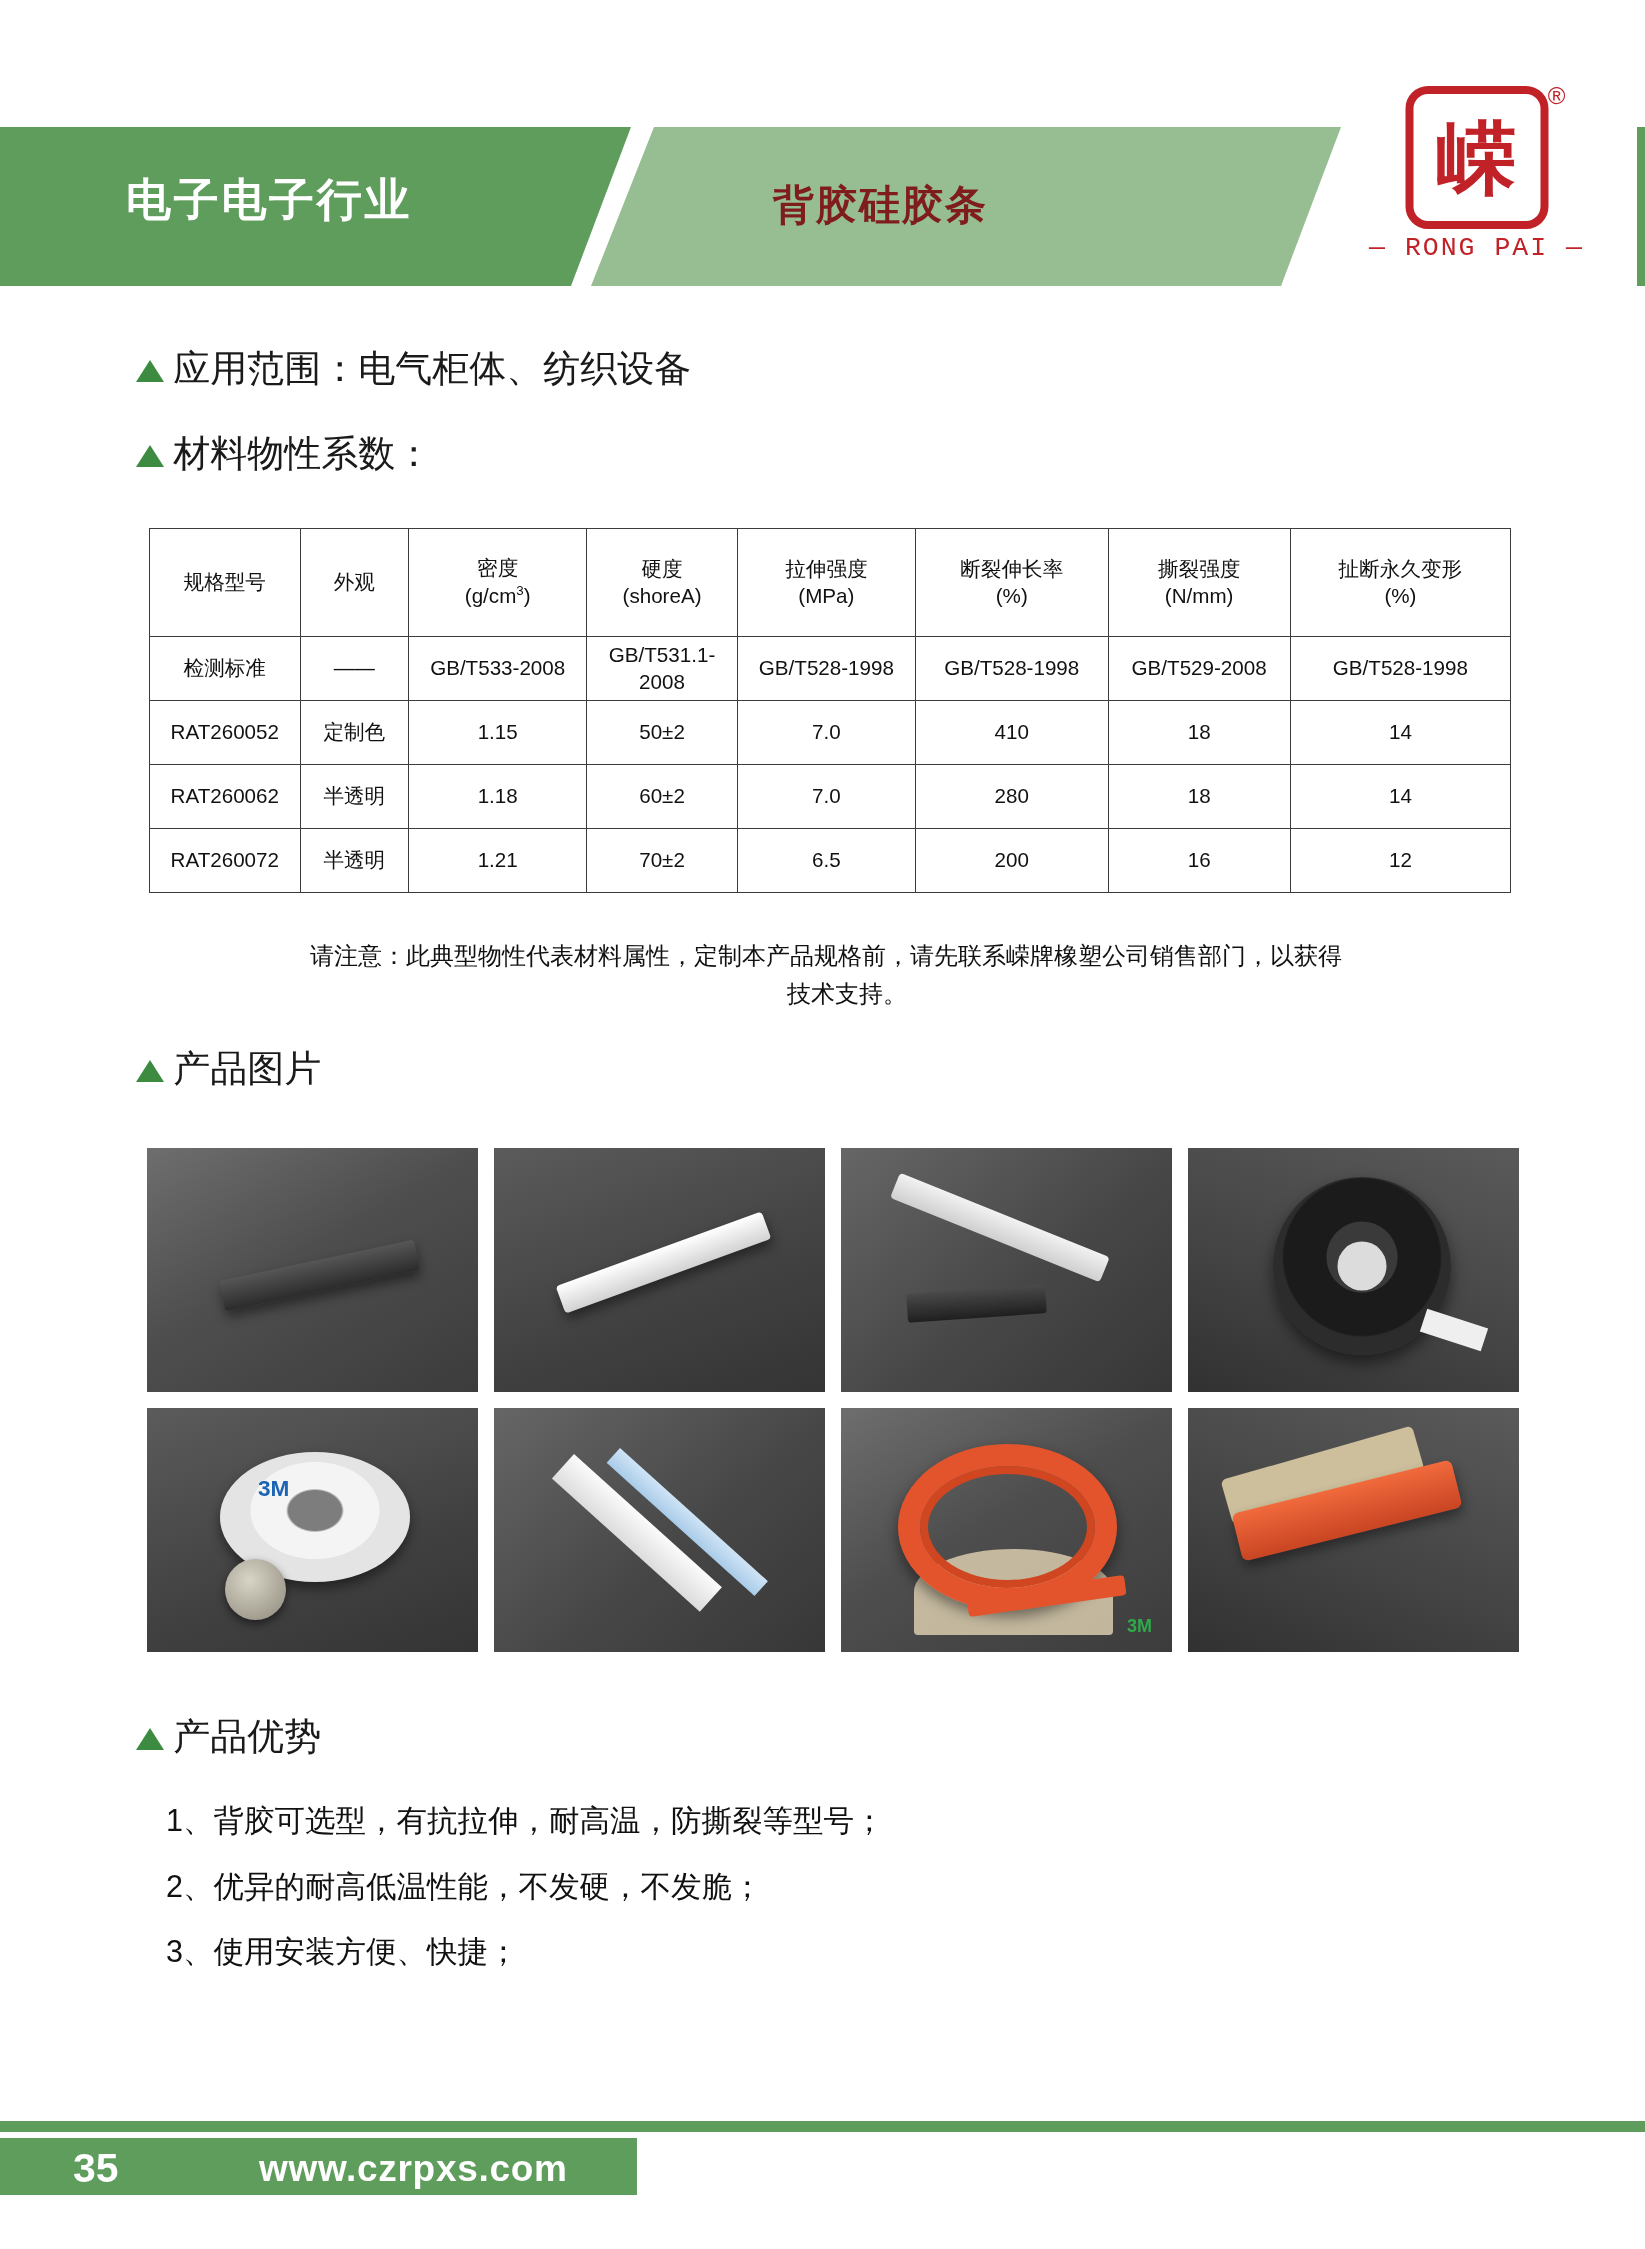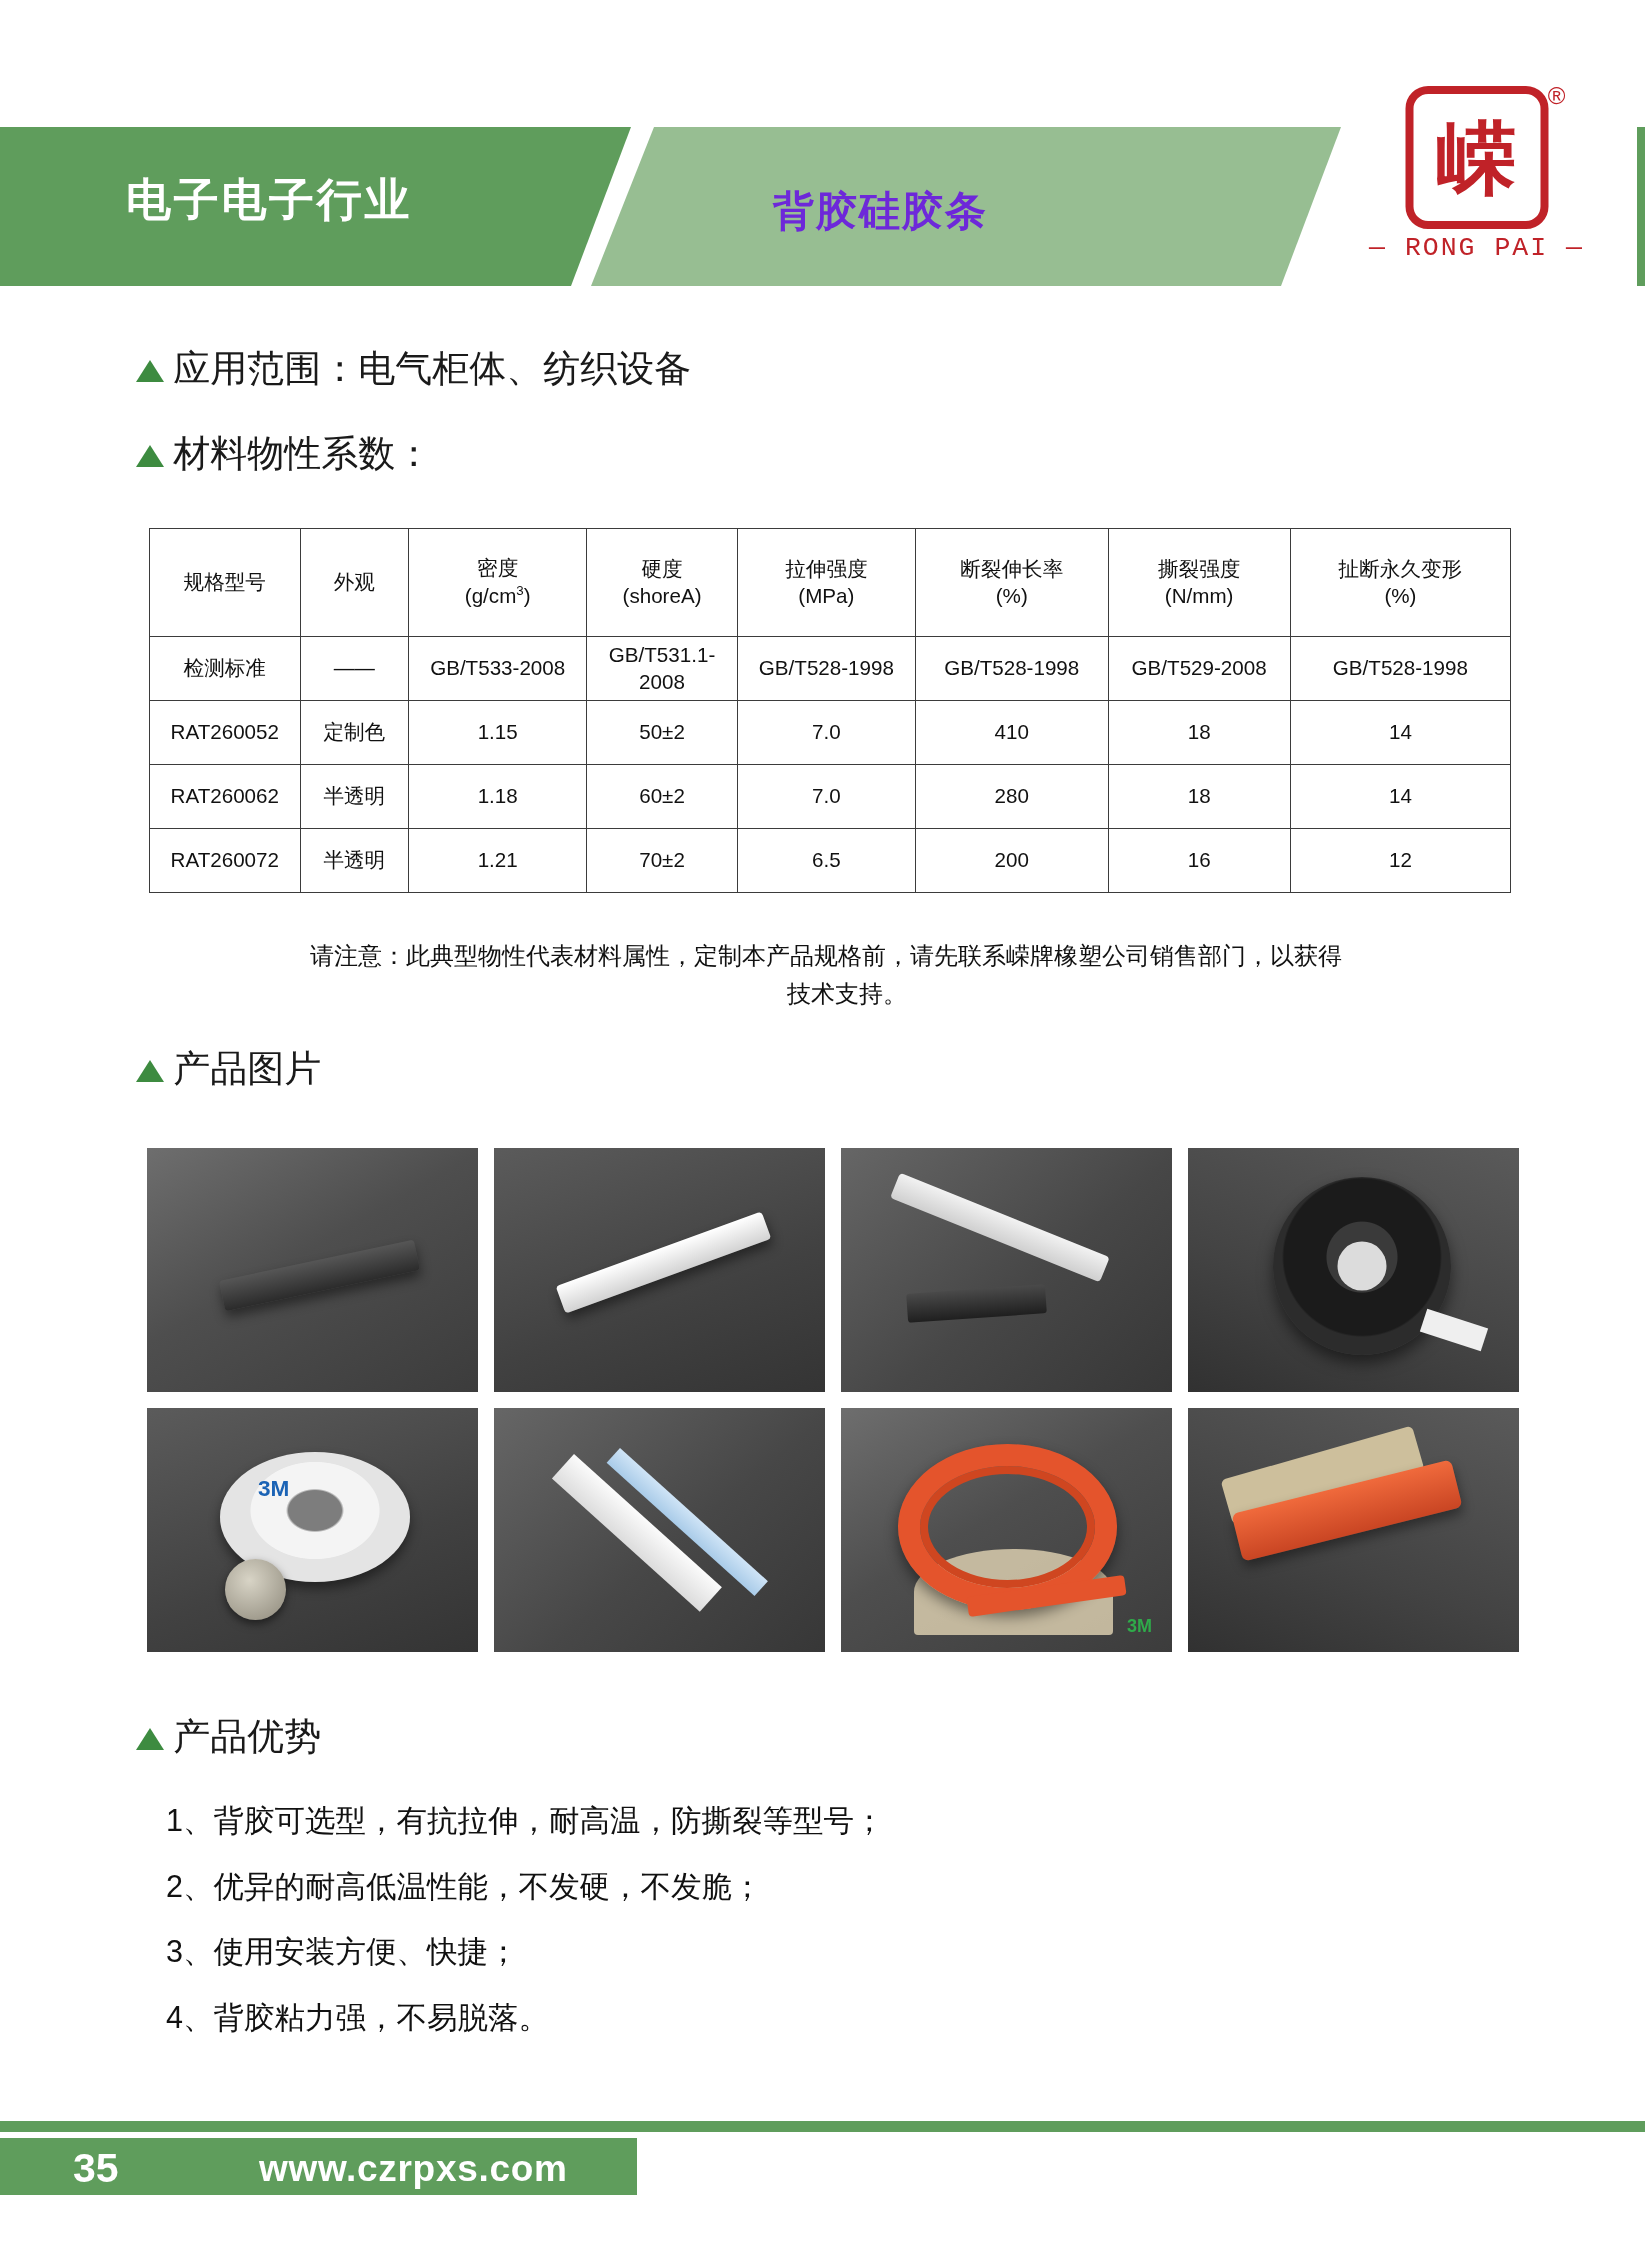--- a/index.html
+++ b/index.html
@@ -42,24 +42,24 @@
     position: absolute;
     top: 50px; left: 126px;
     font-size: 45px;
     font-weight: bold;
     color: #ffffff;
     letter-spacing: 2.7px;
     line-height: 1;
   }
   .header-title-2 {
     position: absolute;
-    top: 64px; left: 773px;
+    top: 58px; left: 773px;
     font-size: 41px;
     font-weight: bold;
-    color: #6d28d9;
+    color: #7f1d1d;
     letter-spacing: 2px;
     line-height: 1;
   }
   .right-edge {
     position: absolute;
     top: 127px; right: 0;
     width: 9.3px; height: 159px;
     background: #5f9d5c;
   }
 
@@ -557,21 +557,20 @@
 
   <div class="sect sect-4">
     <span class="tri"></span>
     <span class="sect-text">产品优势</span>
   </div>
 
   <div class="adv">
     <div class="adv-item">1、背胶可选型，有抗拉伸，耐高温，防撕裂等型号；</div>
     <div class="adv-item">2、优异的耐高低温性能，不发硬，不发脆；</div>
     <div class="adv-item">3、使用安装方便、快捷；</div>
-    <div class="adv-item">4、背胶粘力强，不易脱落。</div>
   </div>
 
   <div class="footer-bar"></div>
   <div class="footer-block"></div>
   <div class="footer-page">35</div>
   <div class="footer-url">www.czrpxs.com</div>
 
 </div>
 
 

